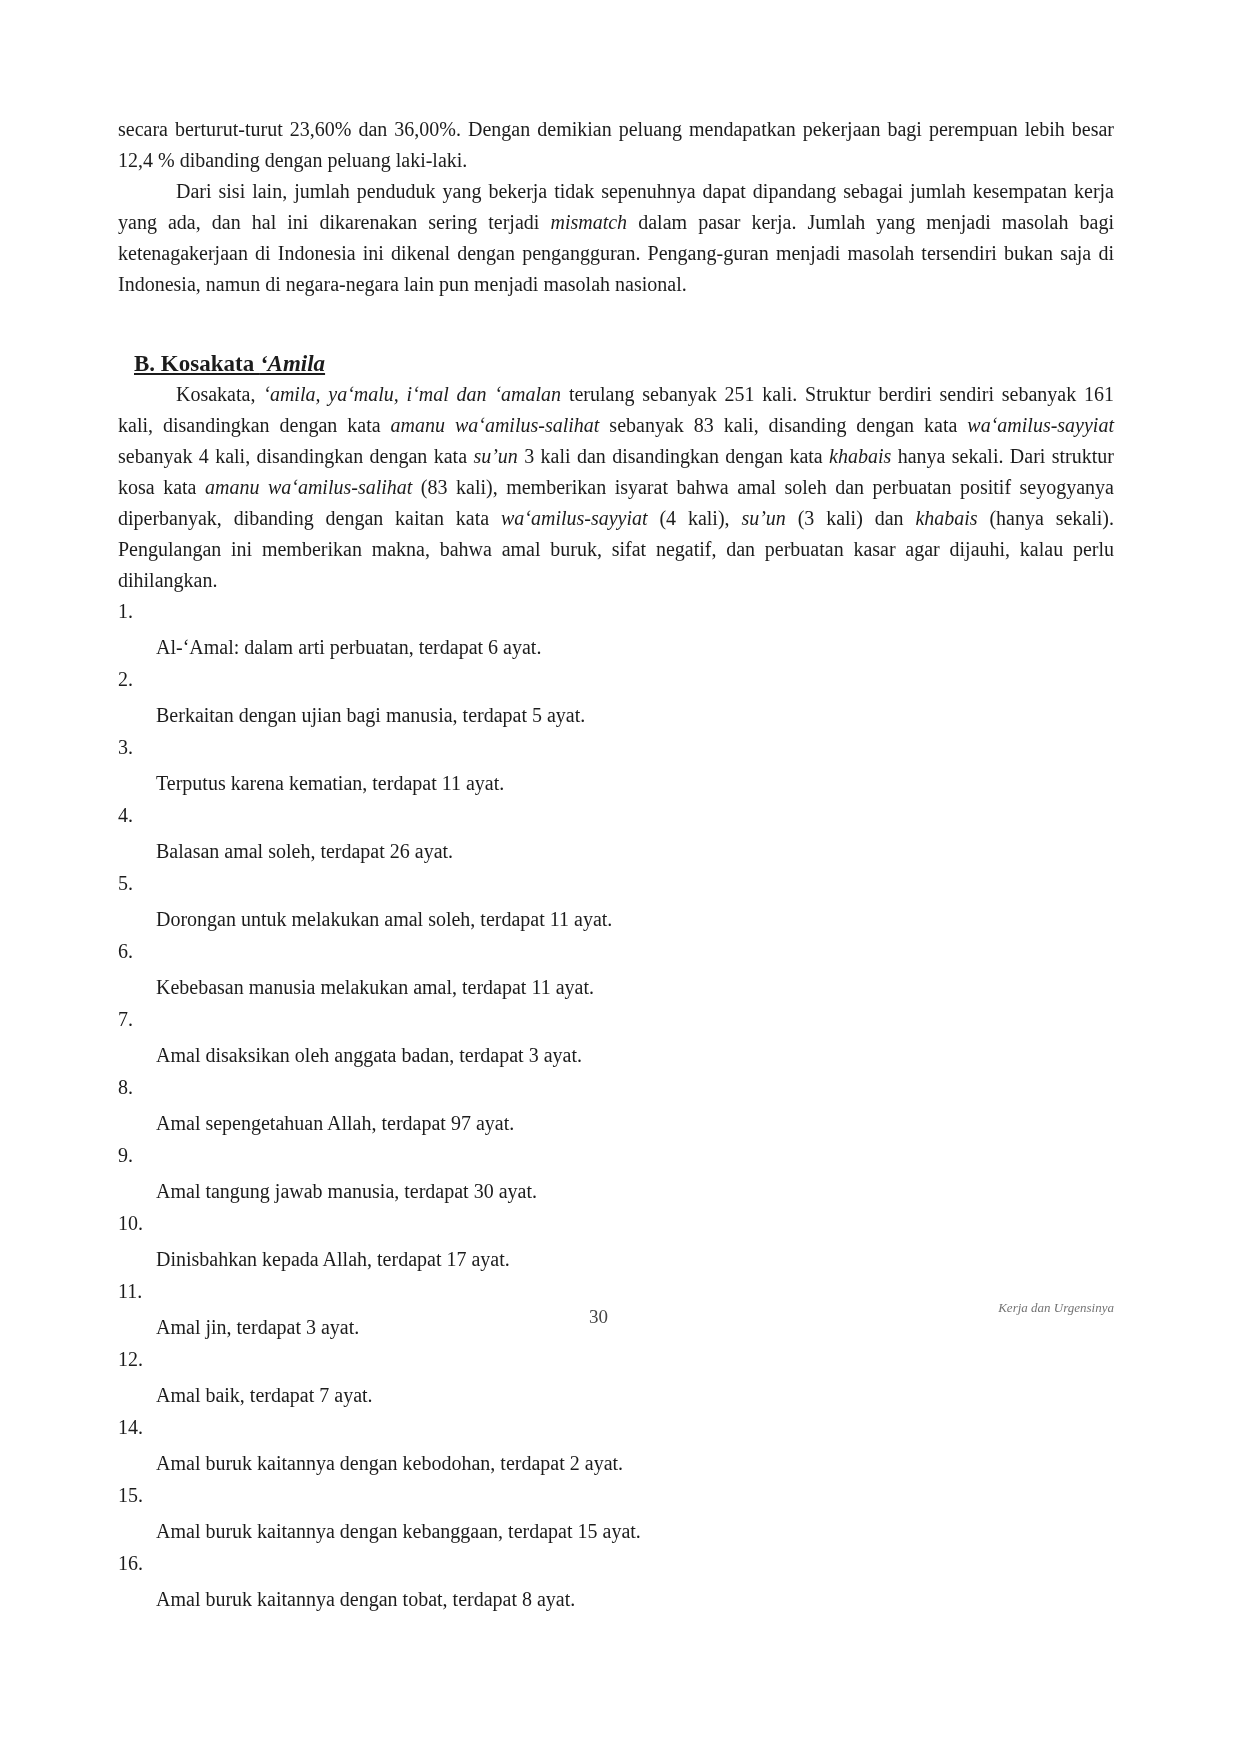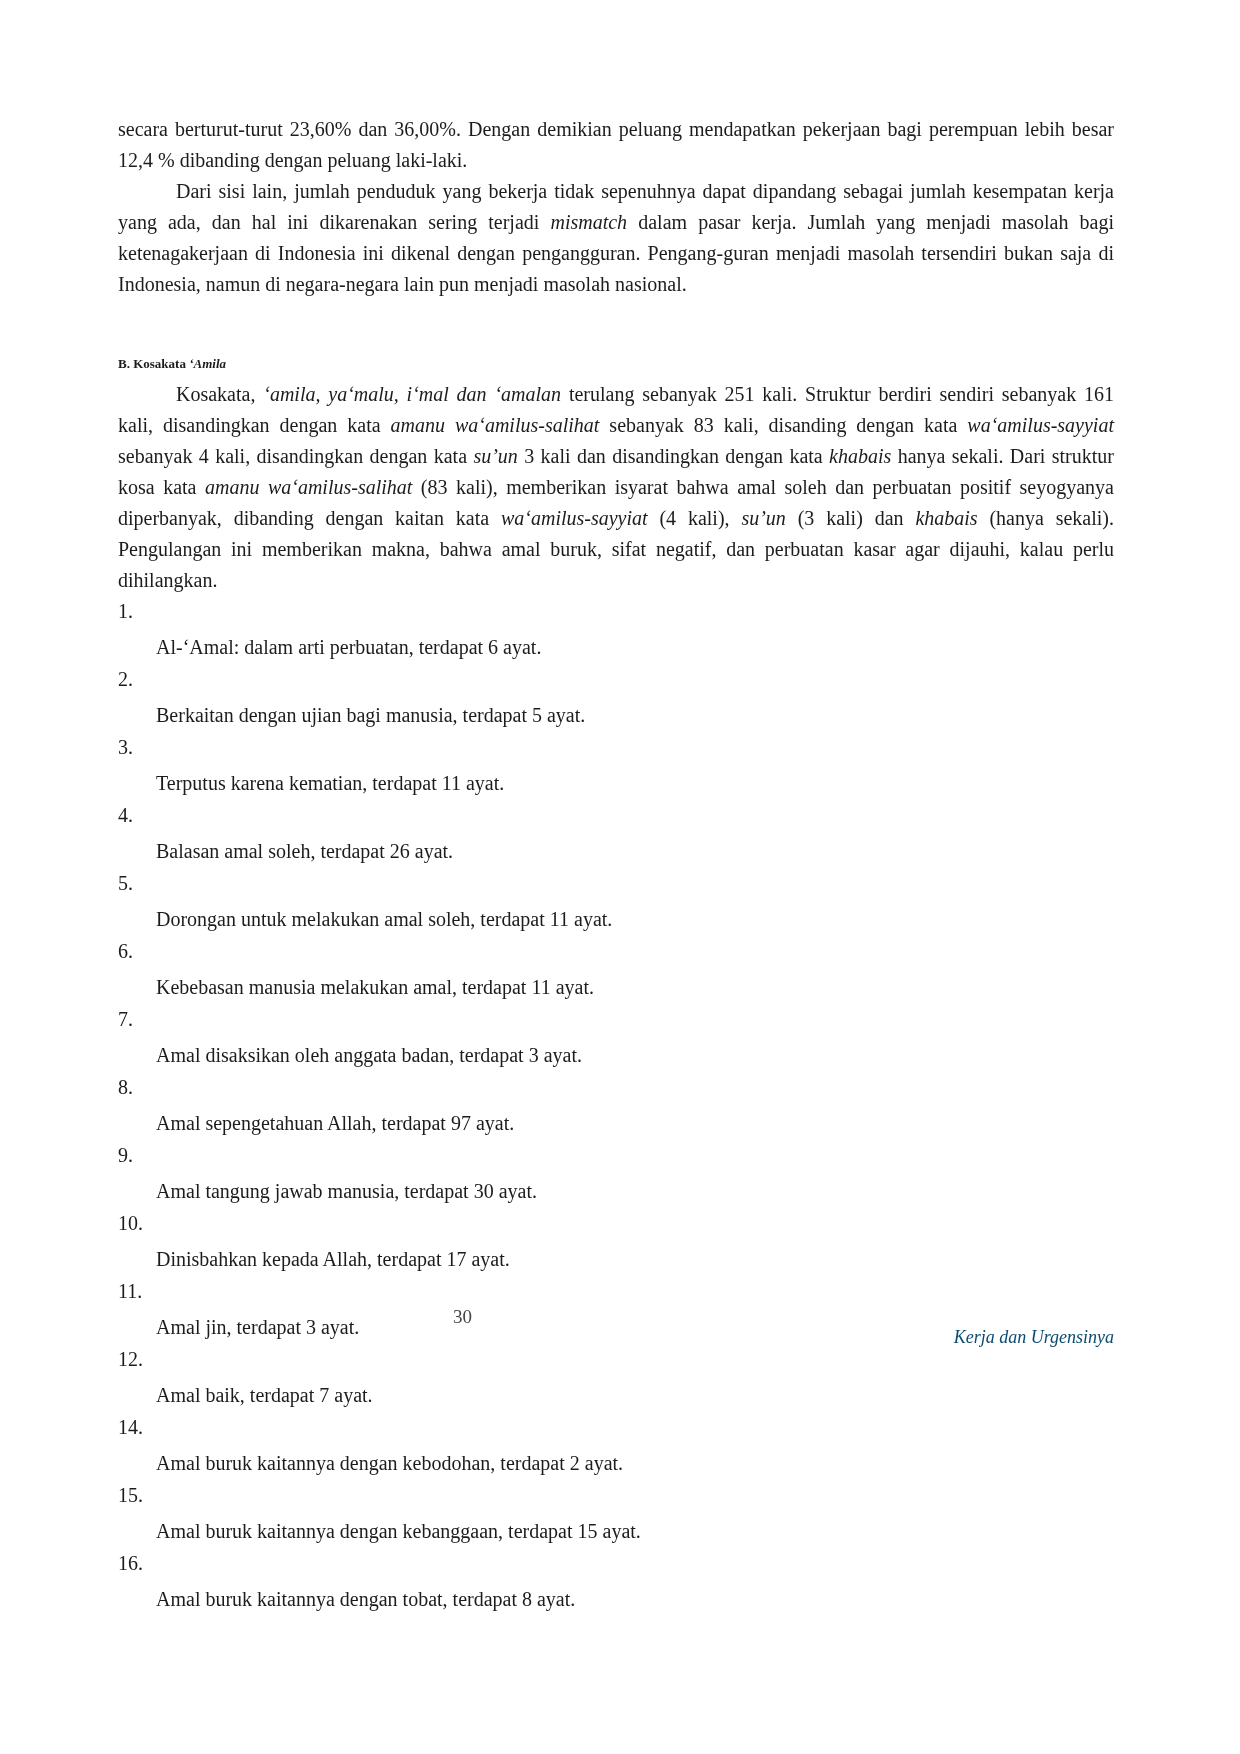--- a/index.html
+++ b/index.html
@@ -16,40 +16,41 @@
     position:absolute;left:118px;top:0;width:996px;
     padding-top:114px;
   }
   .paragraph{
     font-size:20px;line-height:31px;
     text-align:justify;text-justify:inter-word;
     margin:0;
   }
   .paragraph.indent{text-indent:58px;}
   .heading{
-    font-size:13px;line-height:31px;font-weight:bold;
-    margin:48px 0 0 0;
+    font-size:23px;line-height:31px;font-weight:bold;
+    margin:48px 0 0 16px;
+    text-decoration:underline;
   }
   .list{margin:0;}
   .list-item{
     display:flex;
     font-size:20px;line-height:31px;
     margin-bottom:1px;
   }
   .list-item .num{flex:0 0 38px;}
   .list-item .txt{flex:1;text-align:left;margin-top:36px;}
   .i{font-style:italic;}
   .b{font-weight:bold;}
   .footer-page{
-    position:absolute;top:1301px;left:453px;width:140px;
-    text-align:left;font-size:19px;line-height:31px;color:#464646;
+    position:absolute;top:1301px;left:468px;width:140px;
+    text-align:right;font-size:19px;line-height:31px;color:#464646;
   }
   .footer-title{
-    position:absolute;top:1322px;right:126px;
-    font-size:18px;line-height:31px;font-style:italic;color:#0c4a6e;
+    position:absolute;top:1292px;right:126px;
+    font-size:13px;line-height:31px;font-style:italic;color:#737373;
   }
 </style>
 </head>
 <body>
 
 <div class="page">
   <div class="content">
       <div class="paragraph"><span>secara berturut-turut 23,60% dan 36,00%. Dengan demikian peluang mendapatkan pekerjaan bagi perempuan lebih besar 12,4 % dibanding dengan peluang laki-laki.</span></div>
       <div class="paragraph indent"><span>Dari sisi lain, jumlah penduduk yang bekerja tidak sepenuhnya dapat dipandang sebagai jumlah kesempatan kerja yang ada, dan hal ini dikarenakan sering terjadi </span><span class="i">mismatch</span><span> dalam pasar kerja. Jumlah yang menjadi masolah bagi ketenagakerjaan di Indonesia ini dikenal dengan pengangguran. Pengang-guran menjadi masolah tersendiri bukan saja di Indonesia, namun di negara-negara lain pun menjadi masolah nasional.</span></div>
       <div class="heading"><span class="b">B. Kosakata </span><span class="i b">‘Amila</span></div>

